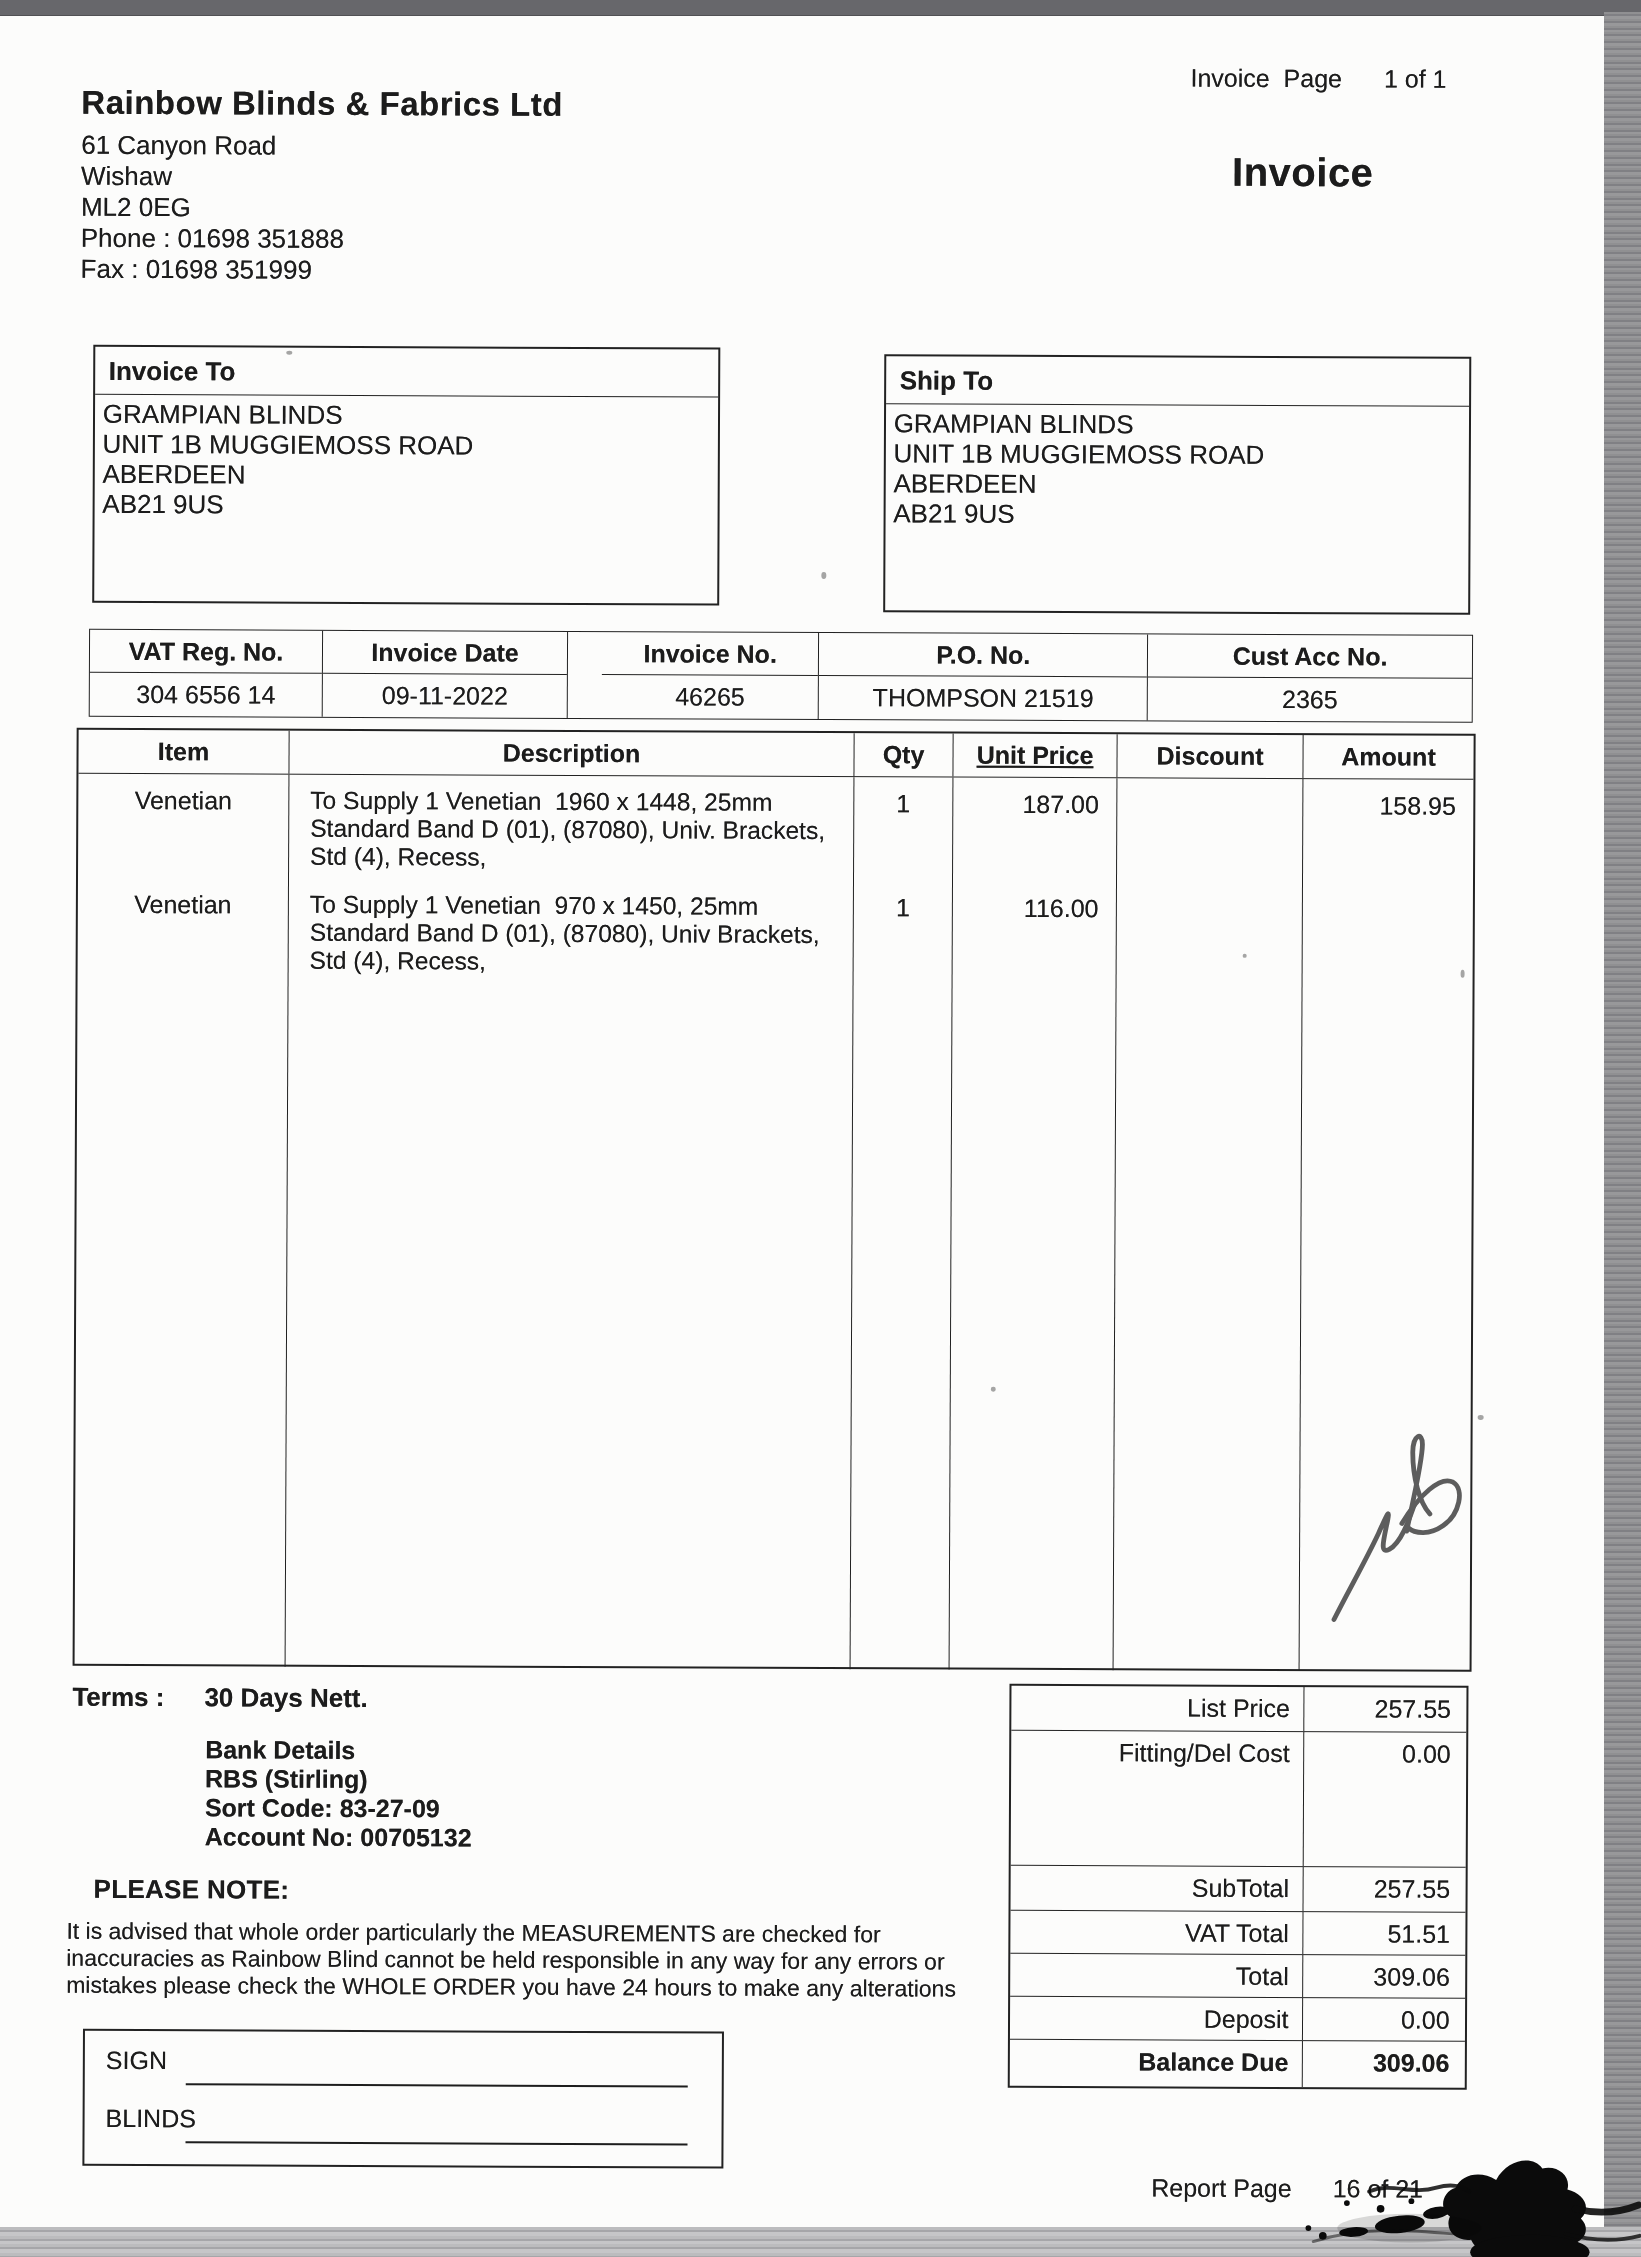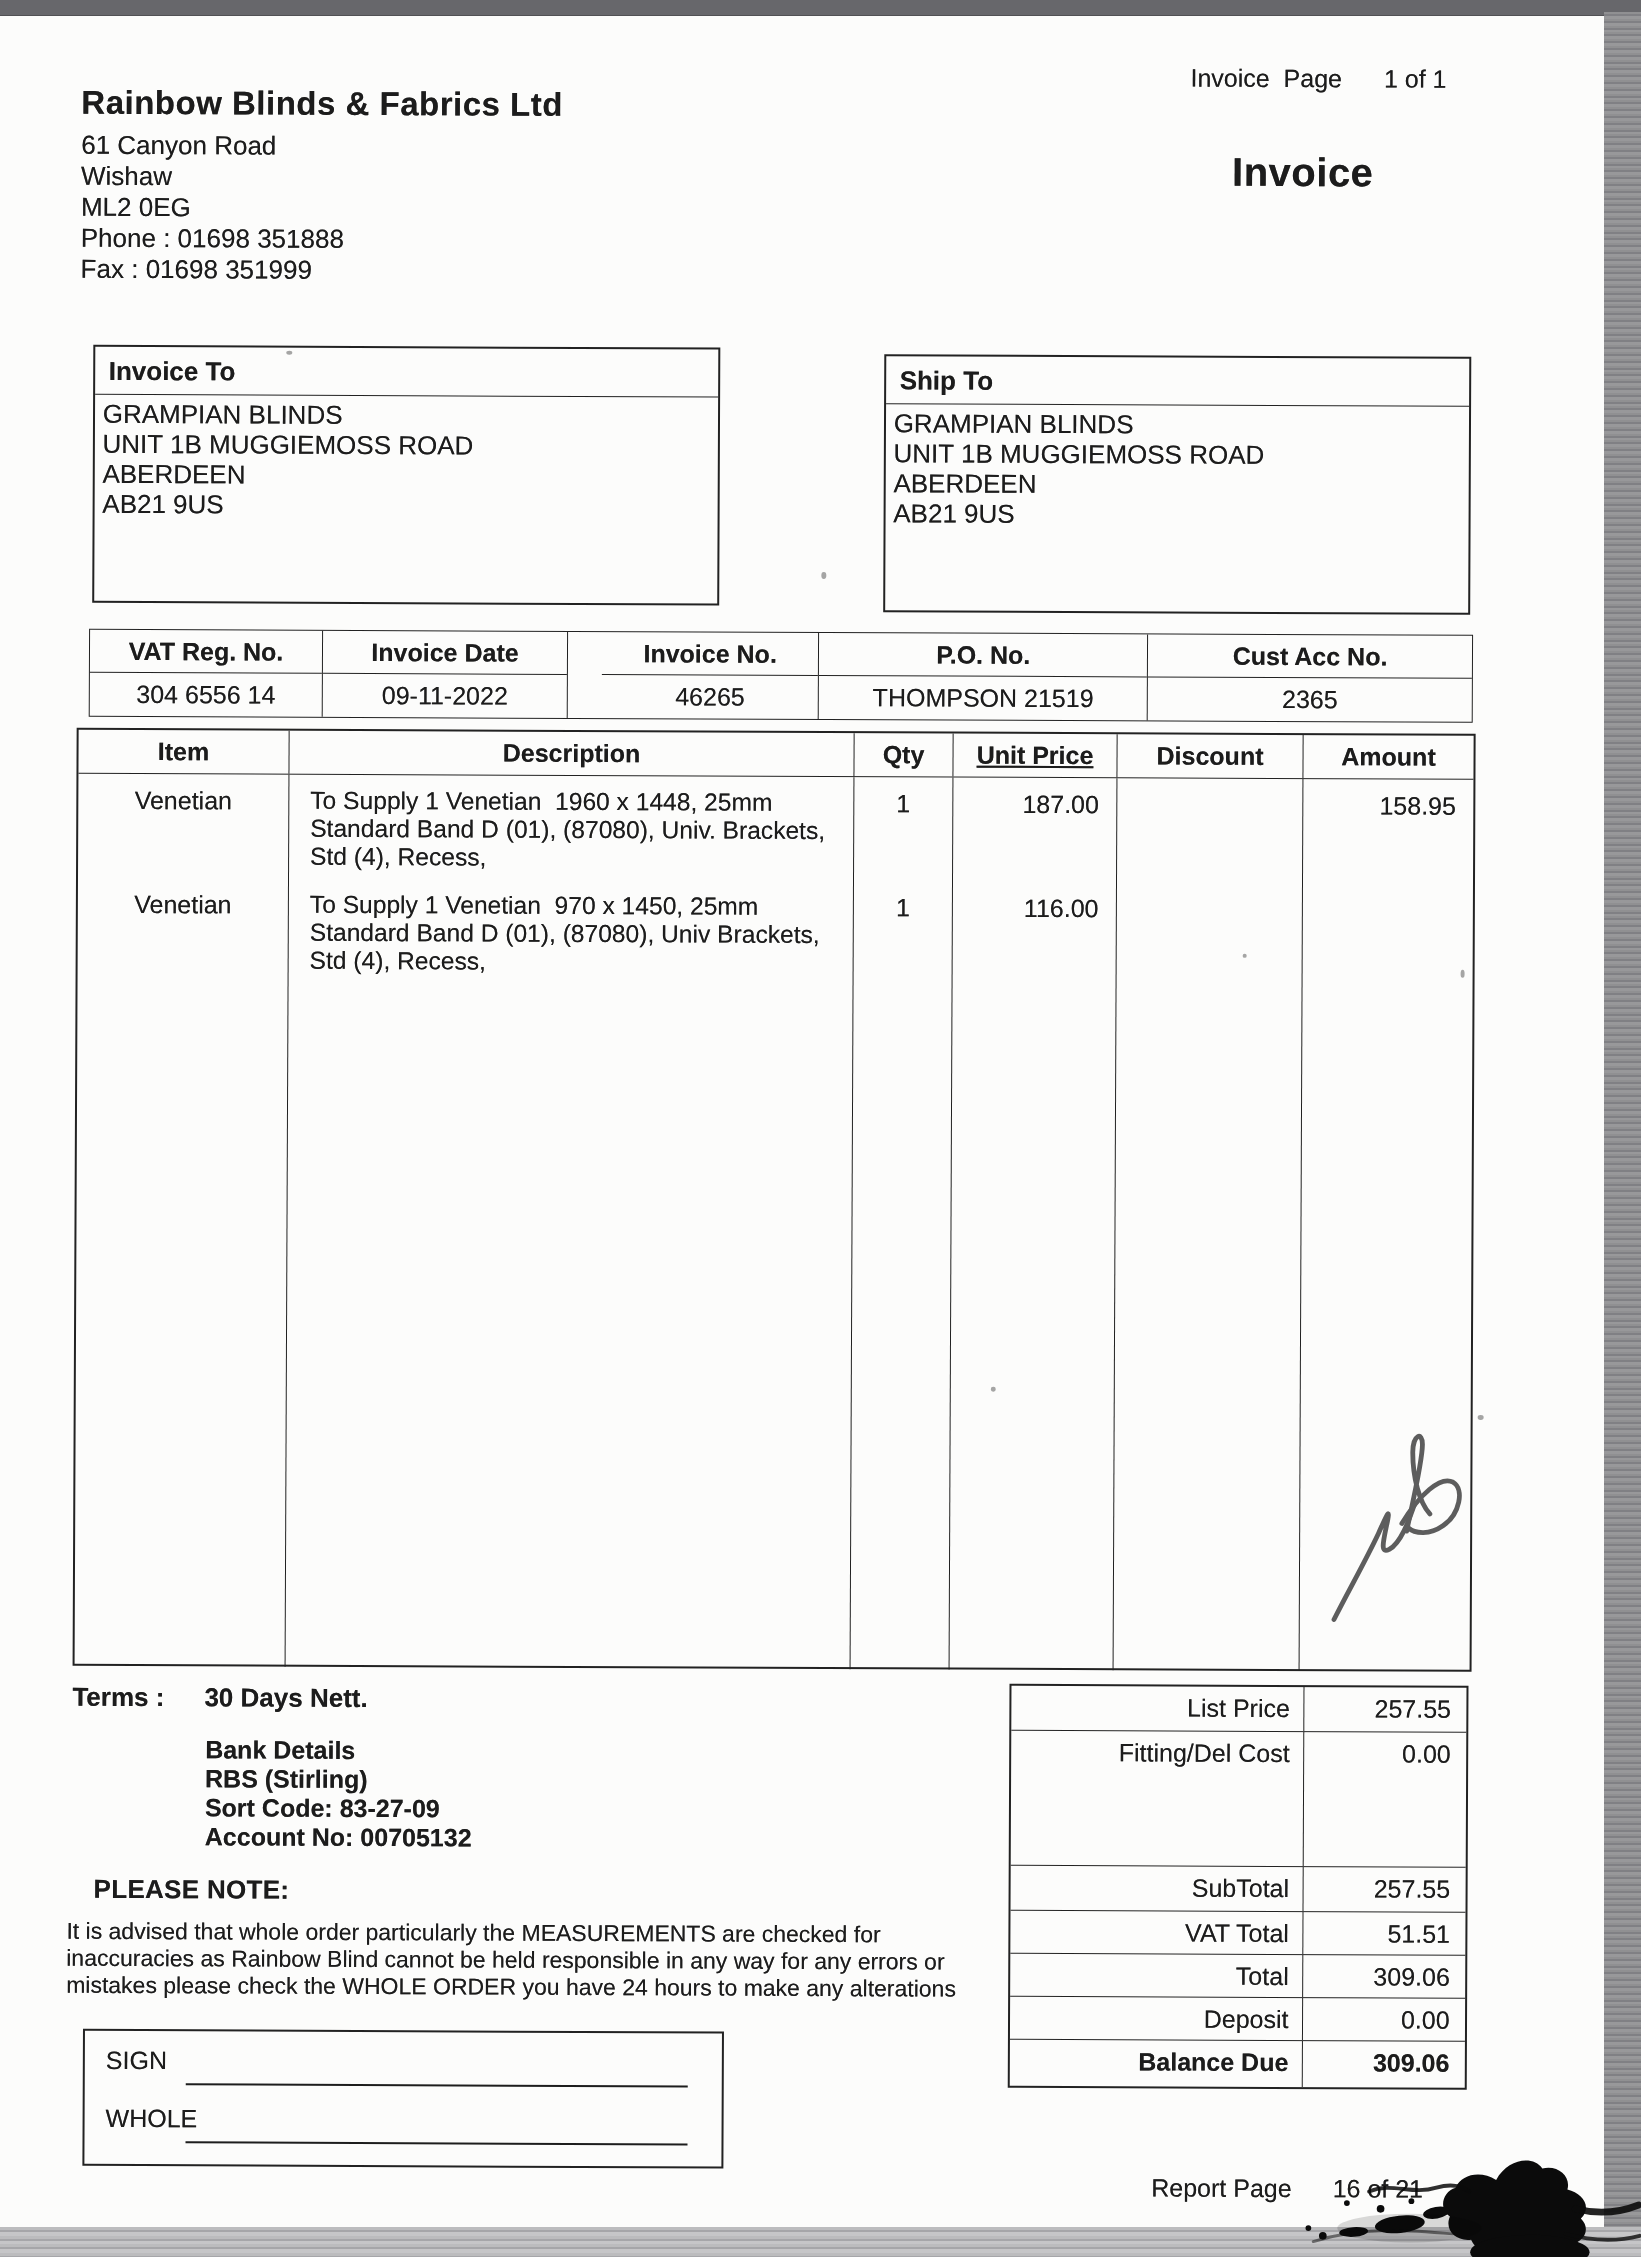--- a/index.html
+++ b/index.html
@@ -228,21 +228,21 @@
       </div>
       <div class="trow" style="height:46px;">
         <div class="tlabel bold">Balance Due</div>
         <div class="tvalue bold">309.06</div>
       </div>
     </div>
 
     <div class="abs signbox" style="left:87px;top:2032px;width:637px;height:133px;">
       <div class="lbl" style="left:21px;top:15.4px;">SIGN</div>
       <div class="rule" style="left:101px;top:52px;width:502px;"></div>
-      <div class="lbl" style="left:21px;top:73px;">WHOLE</div>
+      <div class="lbl" style="left:21px;top:73px;">BLINDS</div>
       <div class="rule" style="left:101px;top:110px;width:502px;"></div>
     </div>
 
     <div class="abs footer-txt" style="left:1156px;top:2172px;display:flex;gap:41px;">
       <span>Report Page</span>
       <span>16 of 21</span>
     </div>
 
     <div class="speck" style="left:819px;top:572px;width:4.8px;height:6.8px;"></div>
     <div class="speck" style="left:283px;top:353px;width:5.8px;height:3.9px;"></div>

